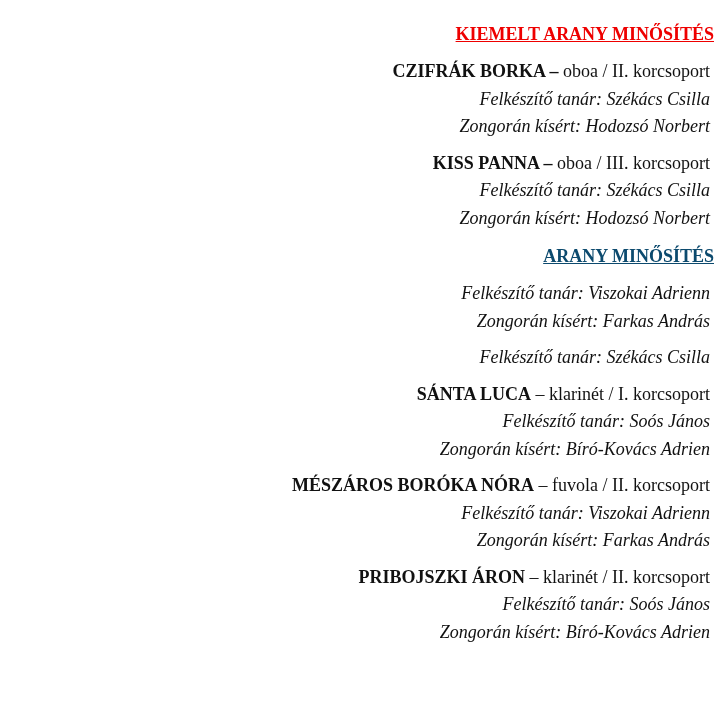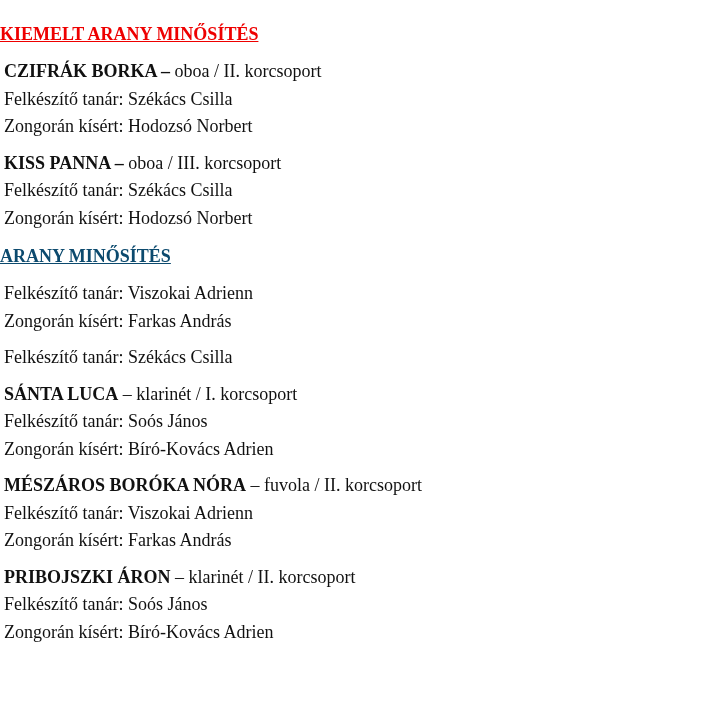--- a/index.html
+++ b/index.html
@@ -12,21 +12,21 @@
     height: 701px;
     overflow: hidden;
     font-family: "Liberation Serif", "DejaVu Serif", serif;
     color: #111111;
   }
   .page {
     box-sizing: border-box;
     width: 714px;
     height: 701px;
     padding-top: 22px;
-    text-align: left;
+    text-align: right;
   }
   .section-heading {
     font-size: 18px;
     line-height: 24px;
     font-weight: bold;
     margin: 0 0 14px 0;
   }
   .section-heading .heading-text {
     text-decoration: underline;
   }
@@ -47,20 +47,21 @@
   .entry-title {
     font-style: normal;
   }
   .entry-name {
     font-weight: bold;
   }
   .dash.bold {
     font-weight: bold;
   }
   .entry-teacher, .entry-piano {
+    font-style: italic;
   }
 </style>
 </head>
 <body>
 
 <div class="page" style="background: rgb(255, 255, 255); color: rgb(17, 17, 17);">
     <div class="section">
       <div class="section-heading" style="color: rgb(238, 0, 0);"><span class="heading-text">KIEMELT ARANY MINŐSÍTÉS</span></div>
       <div class="entry">
         <p class="entry-title"><span class="entry-name">CZIFRÁK BORKA</span><span class="dash bold"> – </span><span class="entry-detail">oboa / II. korcsoport</span></p>

